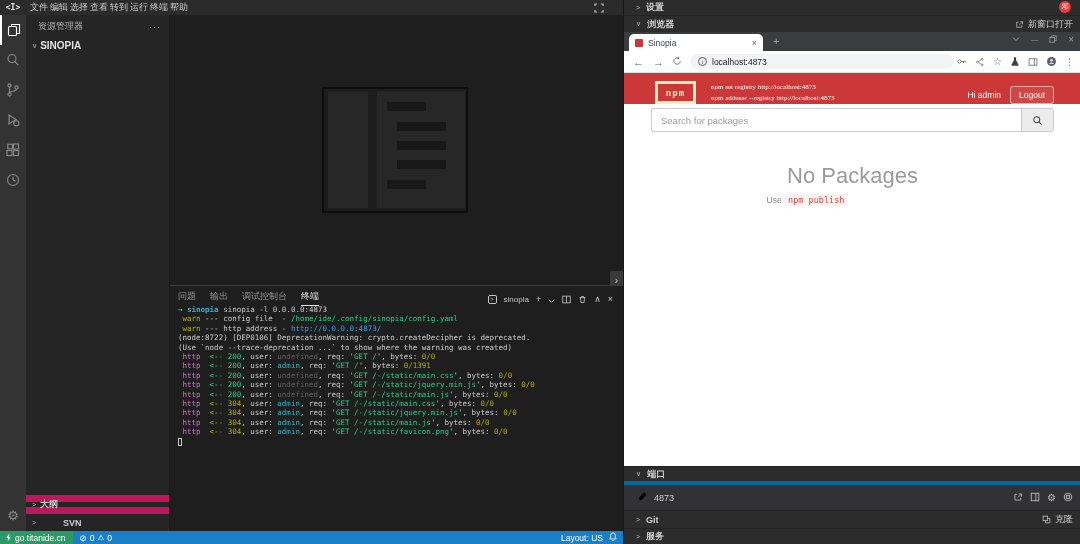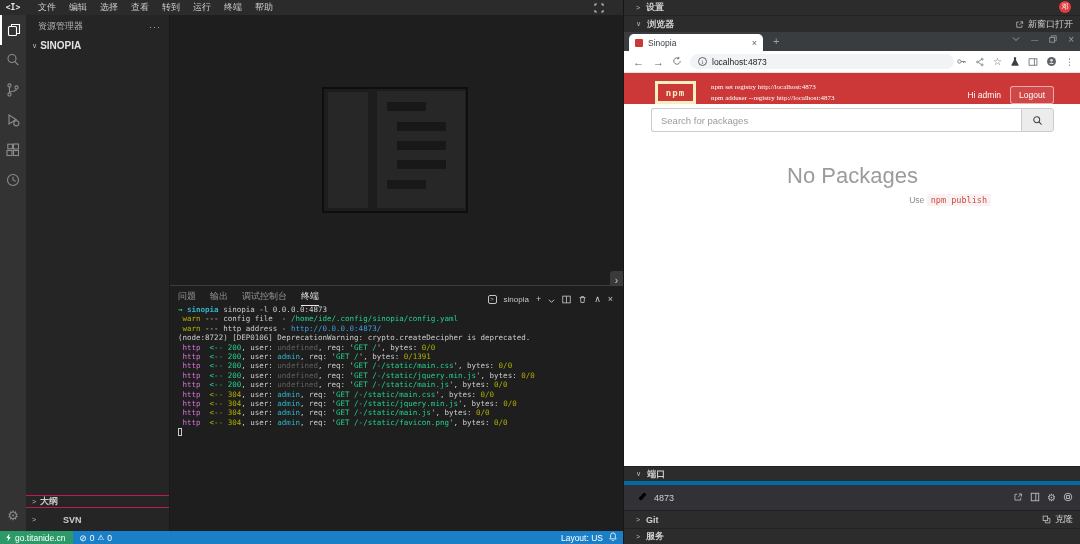--- a/index.html
+++ b/index.html
@@ -6,21 +6,21 @@
 html,body { background:#111; }
 .screen { position:relative; width:1080px; height:544px; overflow:hidden;
   background:#1e1e1e; font-family:"Liberation Sans", sans-serif; }
 .abs { position:absolute; }
 
 
 .titlebar { left:0; top:0; width:623px; height:15px; background:#2b2b2b;
   display:flex; align-items:center; color:#cccccc; font-size:9px; }
 .tb-logo { width:26px; text-align:center; color:#e8e8e8;
   font-family:"DejaVu Sans Mono",monospace; font-size:8px; font-weight:bold; }
-.menu { display:flex; gap:13px; margin-left:12px; }
+.menu { display:flex; gap:2px; margin-left:4px; }
 .menu span { cursor:default; }
 .fullscreen-btn { position:absolute; left:594px; top:3px; width:10px; height:10px; }
 
 
 .activitybar { left:0; top:15px; width:26px; height:516px; background:#333333; }
 .ab-item { width:26px; height:30px; display:flex; align-items:center; justify-content:center; }
 .ab-item svg { stroke:#8c8c8c; fill:none; stroke-width:1.1; }
 .ab-item.active { border-left:2px solid #ffffff; }
 .ab-item.active svg { stroke:#ffffff; }
 .ab-gear { position:absolute; left:0; bottom:8px; width:26px; text-align:center;
@@ -29,21 +29,21 @@
 
 .sidebar { left:26px; top:15px; width:144px; height:516px; background:#252526; border-right:1px solid #1a1a1a; }
 .sb-head { display:flex; justify-content:space-between; align-items:center;
   padding:5px 8px 3px 12px; color:#b3b3b3; font-size:9px; }
 .sb-more { color:#b3b3b3; letter-spacing:1px; font-size:9px; }
 .sb-folder { display:flex; align-items:center; gap:3px; padding:4px 4px 4px 6px;
   color:#e2e2e2; font-weight:bold; font-size:10px; }
 .chev { color:#bdbdbd; font-size:7px; font-weight:normal; }
 .sb-bottom { position:absolute; bottom:0; left:0; width:100%; }
 .sb-sec { display:flex; align-items:center; gap:4px; height:12px; padding-left:6px;
-  border-top:1px solid #be185d; color:#cccccc; font-weight:bold; font-size:9px; }
+  border-top:7px solid #be185d; color:#cccccc; font-weight:bold; font-size:9px; }
 
 
 .editor { left:170px; top:15px; width:453px; height:270px; background:#1e1e1e; }
 .ghost { position:absolute; left:152px; top:72px; width:146px; height:126px;
   background:#1d1d1d; border:2px solid #0e0e0e; }
 .ghost .col-l { position:absolute; left:4px; top:3px; width:40px; height:116px; background:#272727; }
 .ghost .col-r { position:absolute; left:53px; top:2px; width:88px; height:117px; background:#272727; }
 .gbar { position:absolute; height:9px; background:#181818; }
 
 
@@ -133,21 +133,21 @@
 .searchrow { position:absolute; left:27px; top:76px; width:403px; height:29px; display:flex; }
 .search-input { flex:1; height:24px; border:1px solid #cccccc; border-right:none;
   border-radius:3px 0 0 3px; padding:0 9px; font-size:9.5px; color:#333;
   font-family:"Liberation Sans",sans-serif; outline:none; }
 .search-input::placeholder { color:#9b9b9b; }
 .search-btn { width:33px; height:24px; background:#ececec; border:1px solid #cccccc;
   border-radius:0 3px 3px 0; display:flex; align-items:center; justify-content:center; }
 .search-btn svg { stroke:#444; fill:none; stroke-width:1.3; }
 .empty-title { position:absolute; left:0; top:131px; width:457px; text-align:center;
   color:#9b9b9b; font-size:22px; }
-.empty-hint { position:absolute; left:0; top:163px; width:367px; text-align:right;
+.empty-hint { position:absolute; left:0; top:163px; width:367px; text-align:center;
   color:#888888; font-size:8.5px; }
 .empty-code { font-family:"DejaVu Sans Mono",monospace; color:#d14a44; background:#f9f2f2;
   padding:1px 4px; border-radius:2px; font-size:8.5px; }
 
 
 .row-ports-h { top:466px; height:15px; }
 .row-port { top:481px; height:29px; background:#313136; border-top:4px solid #0369a1;
   font-weight:normal; }
 .row-port .link-ic { margin:0 6px 0 13px; }
 .row-icons { display:flex; gap:7px; align-items:center; }
@@ -282,20 +282,21 @@
           </svg></span>
       <span class="pa-glyph">∧</span>
       <span class="pa-glyph">×</span>
     </div>
 
     <div class="term">
       <div class="tl"><span class="c-grn b">→ </span><span class="c-cyn b">sinopia</span><span> sinopia -l 0.0.0.0:4873</span></div>
       <div class="tl"><span class="c-ylw"> warn </span><span>--- </span><span>config file  - </span><span class="c-grn">/home/ide/.config/sinopia/config.yaml</span></div>
       <div class="tl"><span class="c-ylw"> warn </span><span>--- </span><span>http address - </span><span class="c-blu">http://0.0.0.0:4873/</span></div>
       <div class="tl"><span>(node:8722) [DEP0106] DeprecationWarning: crypto.createDecipher is deprecated.</span></div>
+      <div class="tl"><span>(Use `node --trace-deprecation ...` to show where the warning was created)</span></div>
       <div class="tl st-200 u-undefined"><span class="c-mag"> http</span><span class="log-arrow">  &lt;-- </span><span class="log-status">200</span><span>, user: </span><span class="log-user">undefined</span><span>, req: '</span><span class="c-grn">GET /</span><span>', bytes: </span><span class="c-ylw">0/0</span></div>
       <div class="tl st-200 u-admin"><span class="c-mag"> http</span><span class="log-arrow">  &lt;-- </span><span class="log-status">200</span><span>, user: </span><span class="log-user">admin</span><span>, req: '</span><span class="c-grn">GET /</span><span>', bytes: </span><span class="c-ylw">0/1391</span></div>
       <div class="tl st-200 u-undefined"><span class="c-mag"> http</span><span class="log-arrow">  &lt;-- </span><span class="log-status">200</span><span>, user: </span><span class="log-user">undefined</span><span>, req: '</span><span class="c-grn">GET /-/static/main.css</span><span>', bytes: </span><span class="c-ylw">0/0</span></div>
       <div class="tl st-200 u-undefined"><span class="c-mag"> http</span><span class="log-arrow">  &lt;-- </span><span class="log-status">200</span><span>, user: </span><span class="log-user">undefined</span><span>, req: '</span><span class="c-grn">GET /-/static/jquery.min.js</span><span>', bytes: </span><span class="c-ylw">0/0</span></div>
       <div class="tl st-200 u-undefined"><span class="c-mag"> http</span><span class="log-arrow">  &lt;-- </span><span class="log-status">200</span><span>, user: </span><span class="log-user">undefined</span><span>, req: '</span><span class="c-grn">GET /-/static/main.js</span><span>', bytes: </span><span class="c-ylw">0/0</span></div>
       <div class="tl st-304 u-admin"><span class="c-mag"> http</span><span class="log-arrow">  &lt;-- </span><span class="log-status">304</span><span>, user: </span><span class="log-user">admin</span><span>, req: '</span><span class="c-grn">GET /-/static/main.css</span><span>', bytes: </span><span class="c-ylw">0/0</span></div>
       <div class="tl st-304 u-admin"><span class="c-mag"> http</span><span class="log-arrow">  &lt;-- </span><span class="log-status">304</span><span>, user: </span><span class="log-user">admin</span><span>, req: '</span><span class="c-grn">GET /-/static/jquery.min.js</span><span>', bytes: </span><span class="c-ylw">0/0</span></div>
       <div class="tl st-304 u-admin"><span class="c-mag"> http</span><span class="log-arrow">  &lt;-- </span><span class="log-status">304</span><span>, user: </span><span class="log-user">admin</span><span>, req: '</span><span class="c-grn">GET /-/static/main.js</span><span>', bytes: </span><span class="c-ylw">0/0</span></div>
       <div class="tl st-304 u-admin"><span class="c-mag"> http</span><span class="log-arrow">  &lt;-- </span><span class="log-status">304</span><span>, user: </span><span class="log-user">admin</span><span>, req: '</span><span class="c-grn">GET /-/static/favicon.png</span><span>', bytes: </span><span class="c-ylw">0/0</span></div>
       <div class="tl"><span class="cursor"></span></div>

